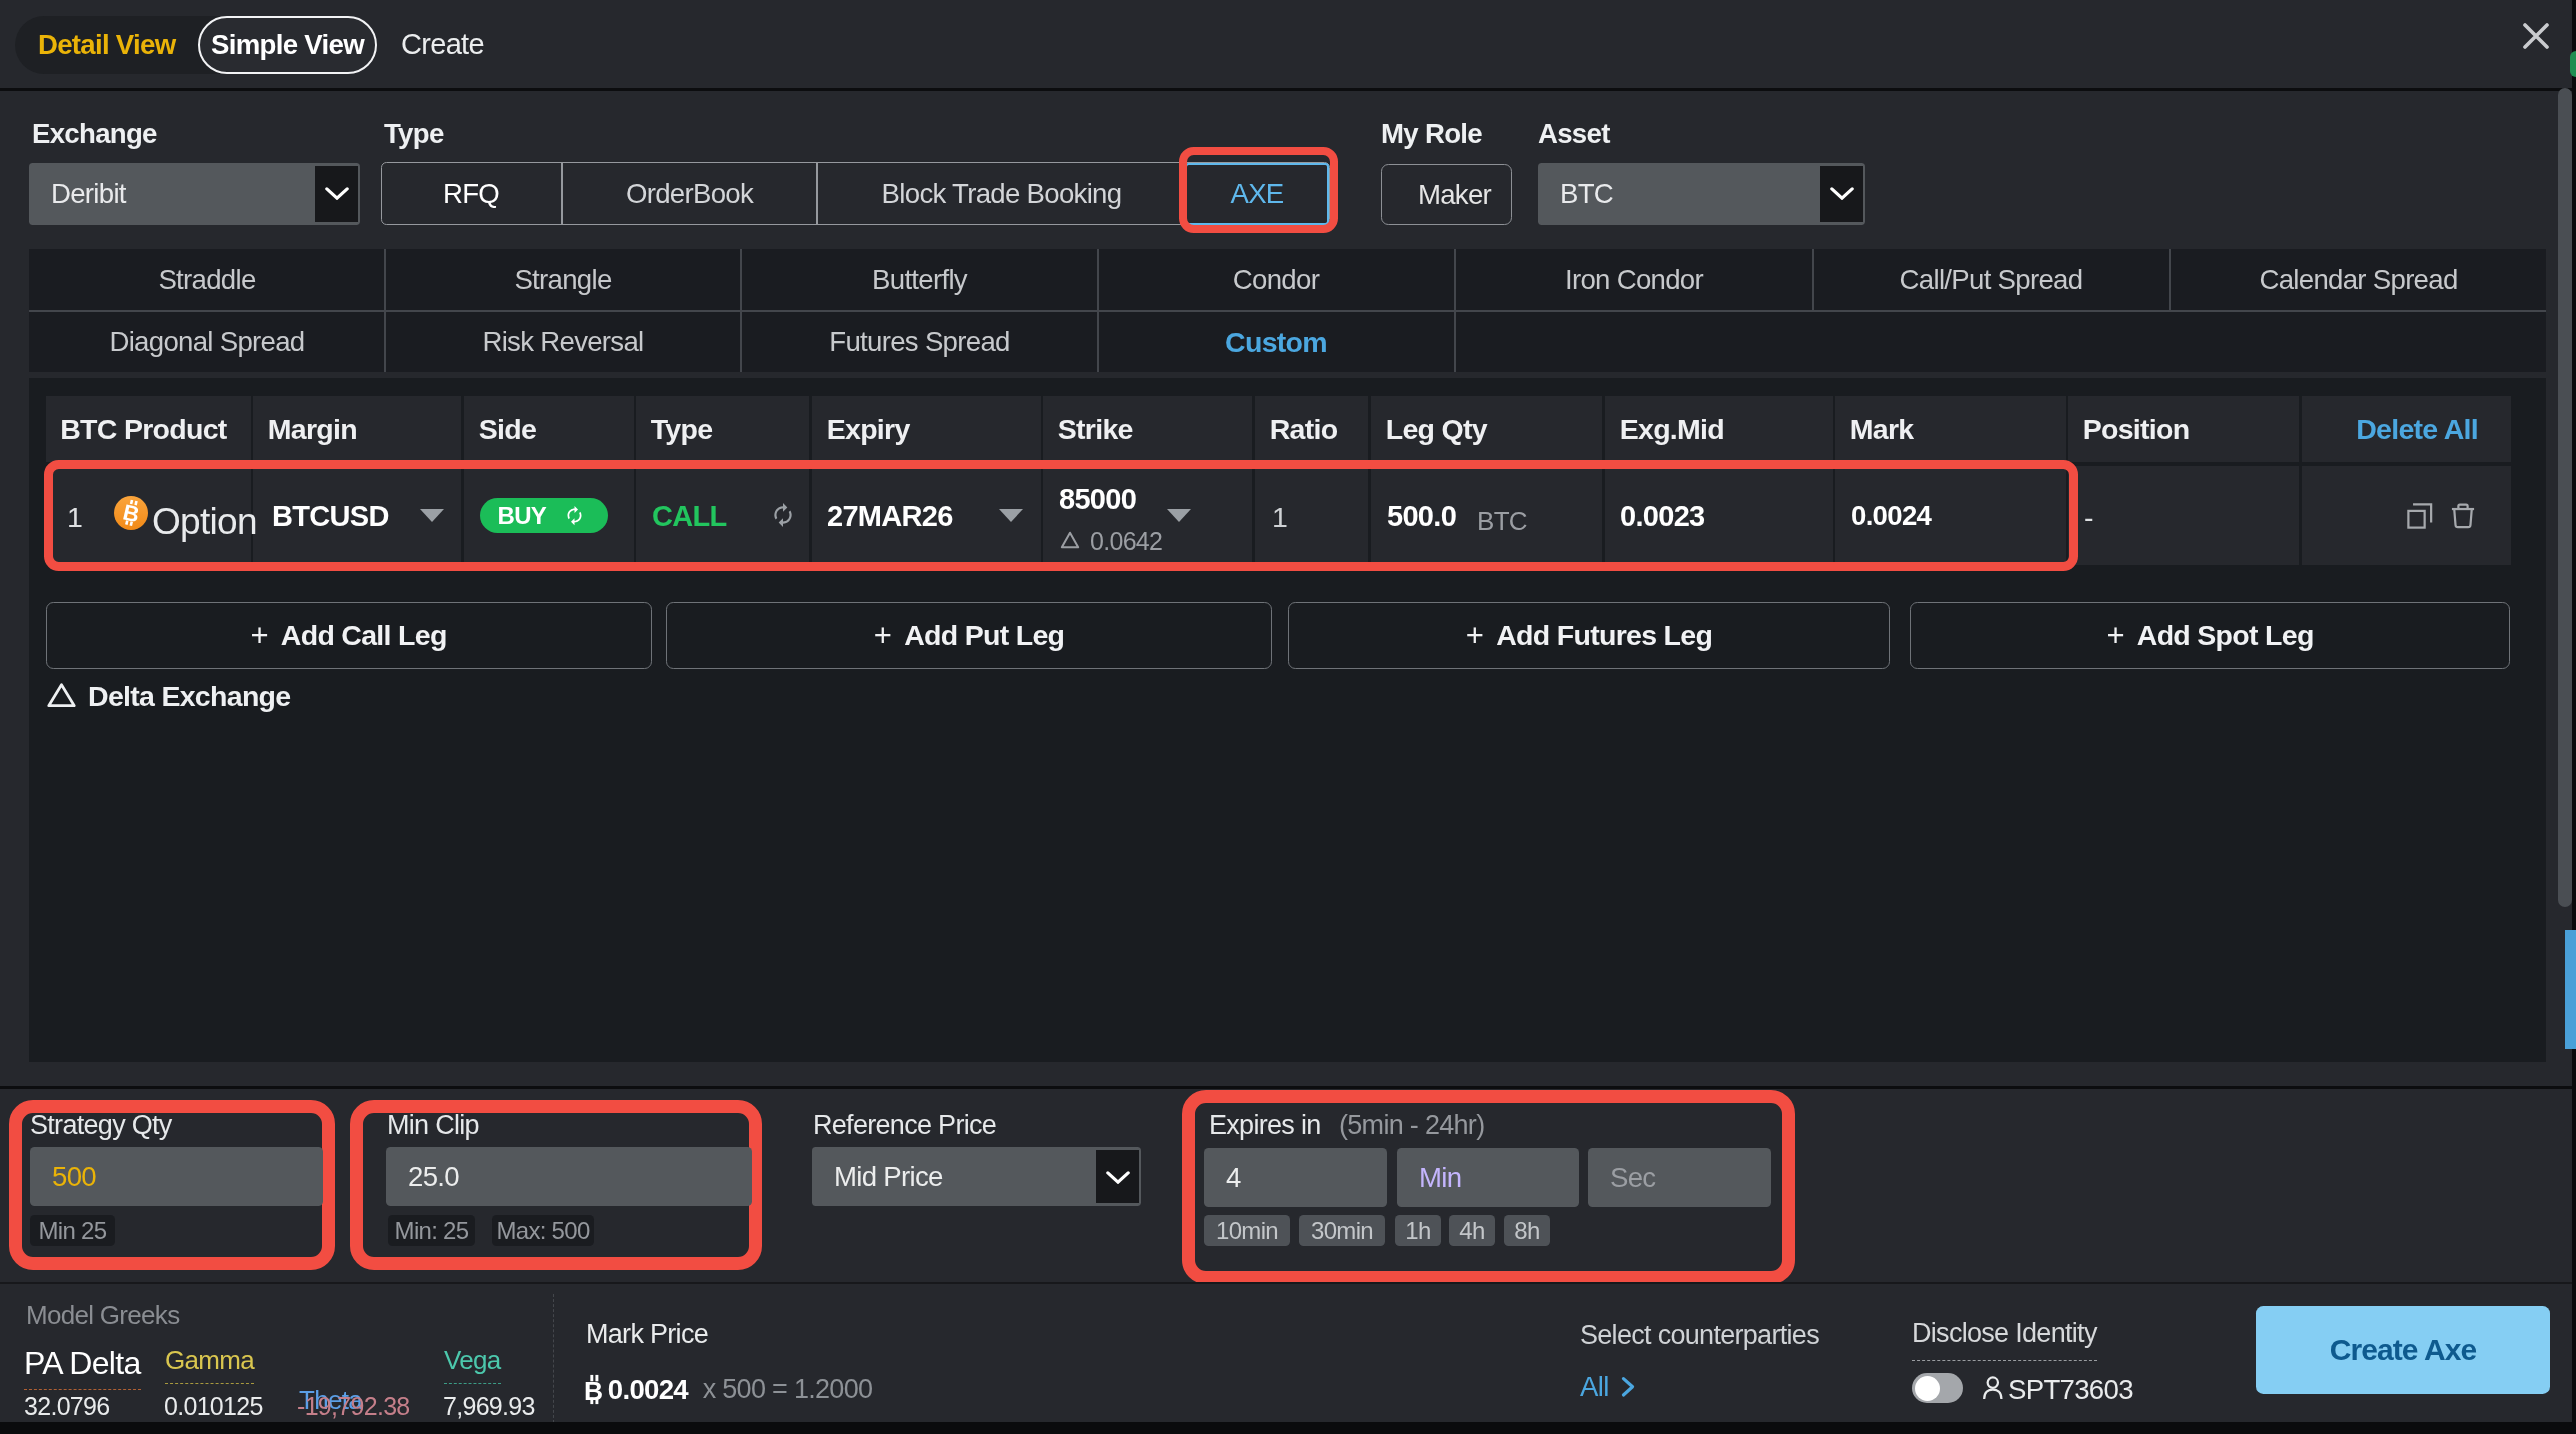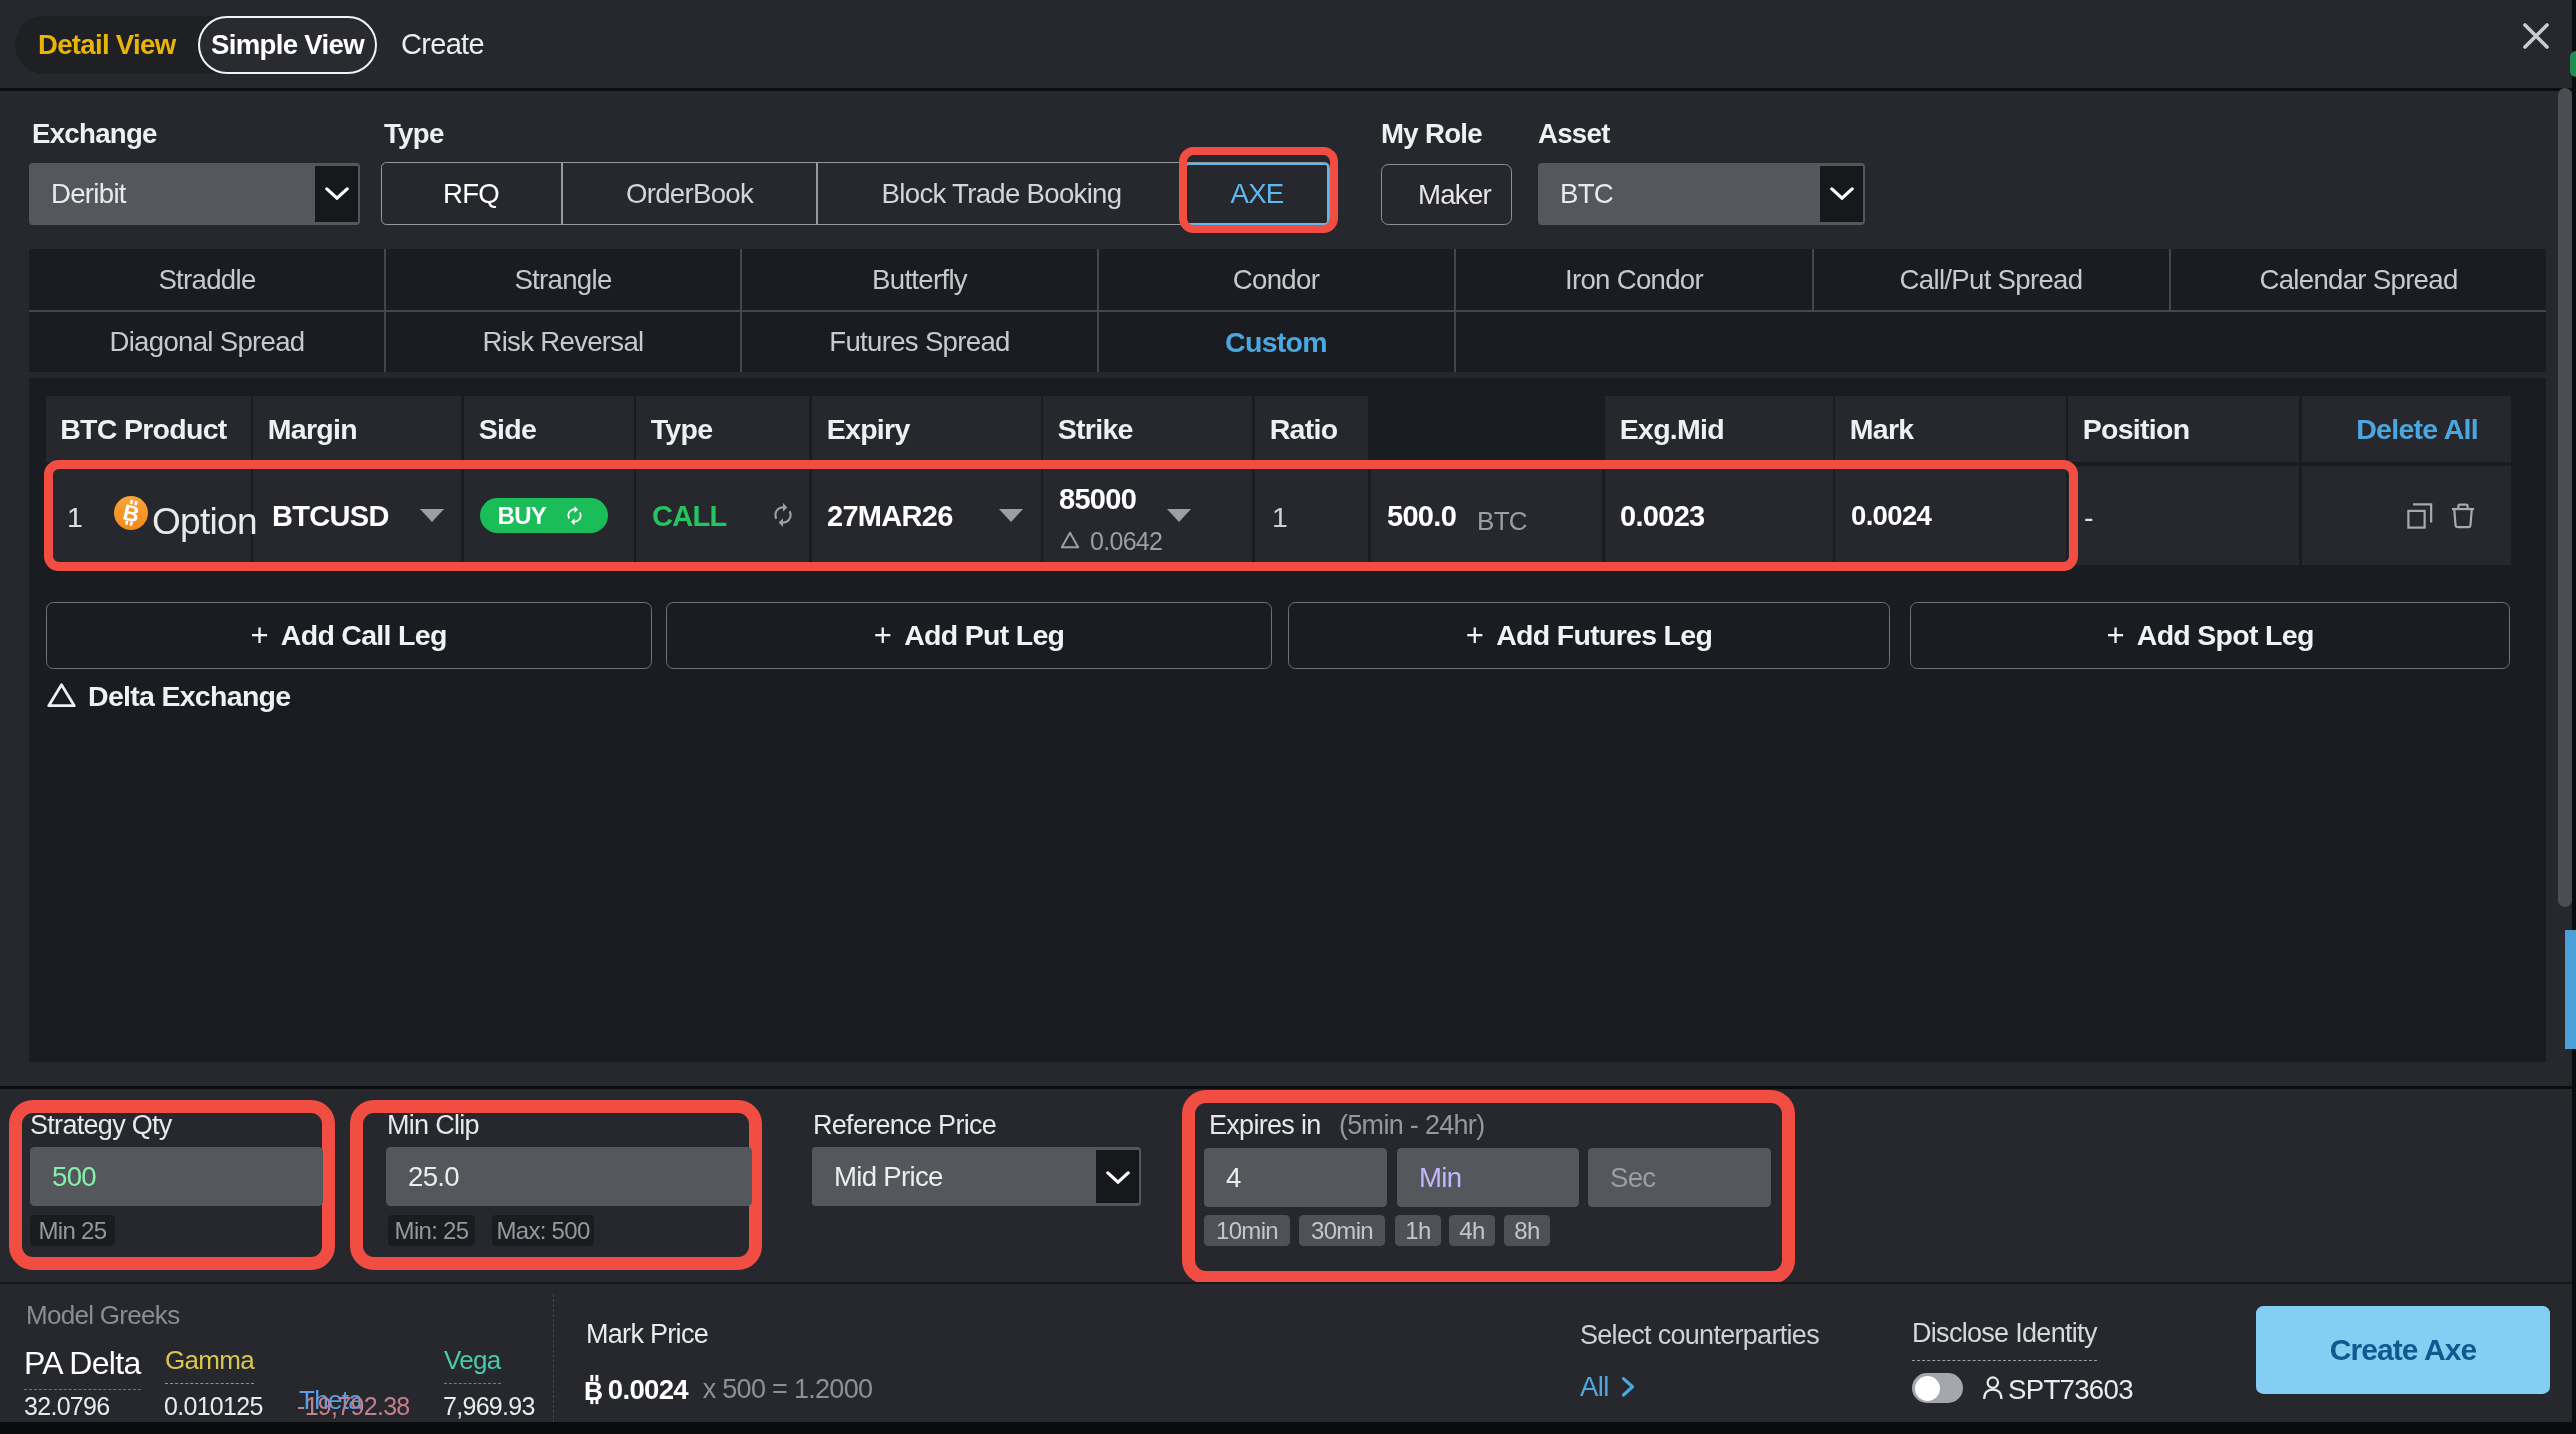--- a/index.html
+++ b/index.html
@@ -110,20 +110,23 @@
         </div>
     <div class="hcell" style="left:783px; top:17.5px; width:229px;">
           <span>Expiry</span>
         </div>
     <div class="hcell" style="left:1014px; top:17.5px; width:209px;">
           <span>Strike</span>
         </div>
     <div class="hcell" style="left:1226px; top:17.5px; width:113px;">
           <span>Ratio</span>
         </div>
+    <div class="hcell" style="left:1342px; top:17.5px; width:231px;">
+          <span>Leg Qty</span>
+        </div>
     <div class="hcell" style="left:1576px; top:17.5px; width:228px;">
           <span>Exg.Mid</span>
         </div>
     <div class="hcell" style="left:1806px; top:17.5px; width:231px;">
           <span>Mark</span>
         </div>
     <div class="hcell" style="left:2039px; top:17.5px; width:231px;">
           <span>Position</span>
         </div>
     <div class="hcell" style="left:2273px; top:17.5px; width:209px;">
@@ -213,21 +216,21 @@
   </div>
 
   <div class="redbox" style="left:44px; top:460px; width:2034px; height:111px; border-width:9.2px; border-radius:14.7px;"></div>
 
   <div class="abs" style="left:0; top:1086px; width:2572px; height:2.8px; background:#0c0d0f;"></div>
   <div id="bottomctl">
 
     <div class="redbox" style="left:9.2px; top:1100px; width:326px; height:170px;"></div>
     <div class="abs" style="left:30px; top:1110px; font-size:27px; color:#e6e8ea;">Strategy Qty</div>
     <div class="inp" style="left:30px; top:1147px; width:293px;">
-          <span style="color:#86efac;">500</span>
+          <span style="color:#eab308;">500</span>
         </div>
     <div class="chip-dark" style="left:30px; top:1215px; width:85px;">Min 25</div>
 
     <div class="redbox" style="left:350px; top:1100px; width:412px; height:170px;"></div>
     <div class="abs" style="left:387px; top:1110px; font-size:27px; color:#e6e8ea;">Min Clip</div>
     <div class="inp" style="left:386px; top:1147px; width:366px;">
           <span style="color:#eceded;">25.0</span>
         </div>
     <div class="chip-dark" style="left:388px; top:1215px; width:87px;">Min: 25</div>
     <div class="chip-dark" style="left:492px; top:1215px; width:102px;">Max: 500</div>

